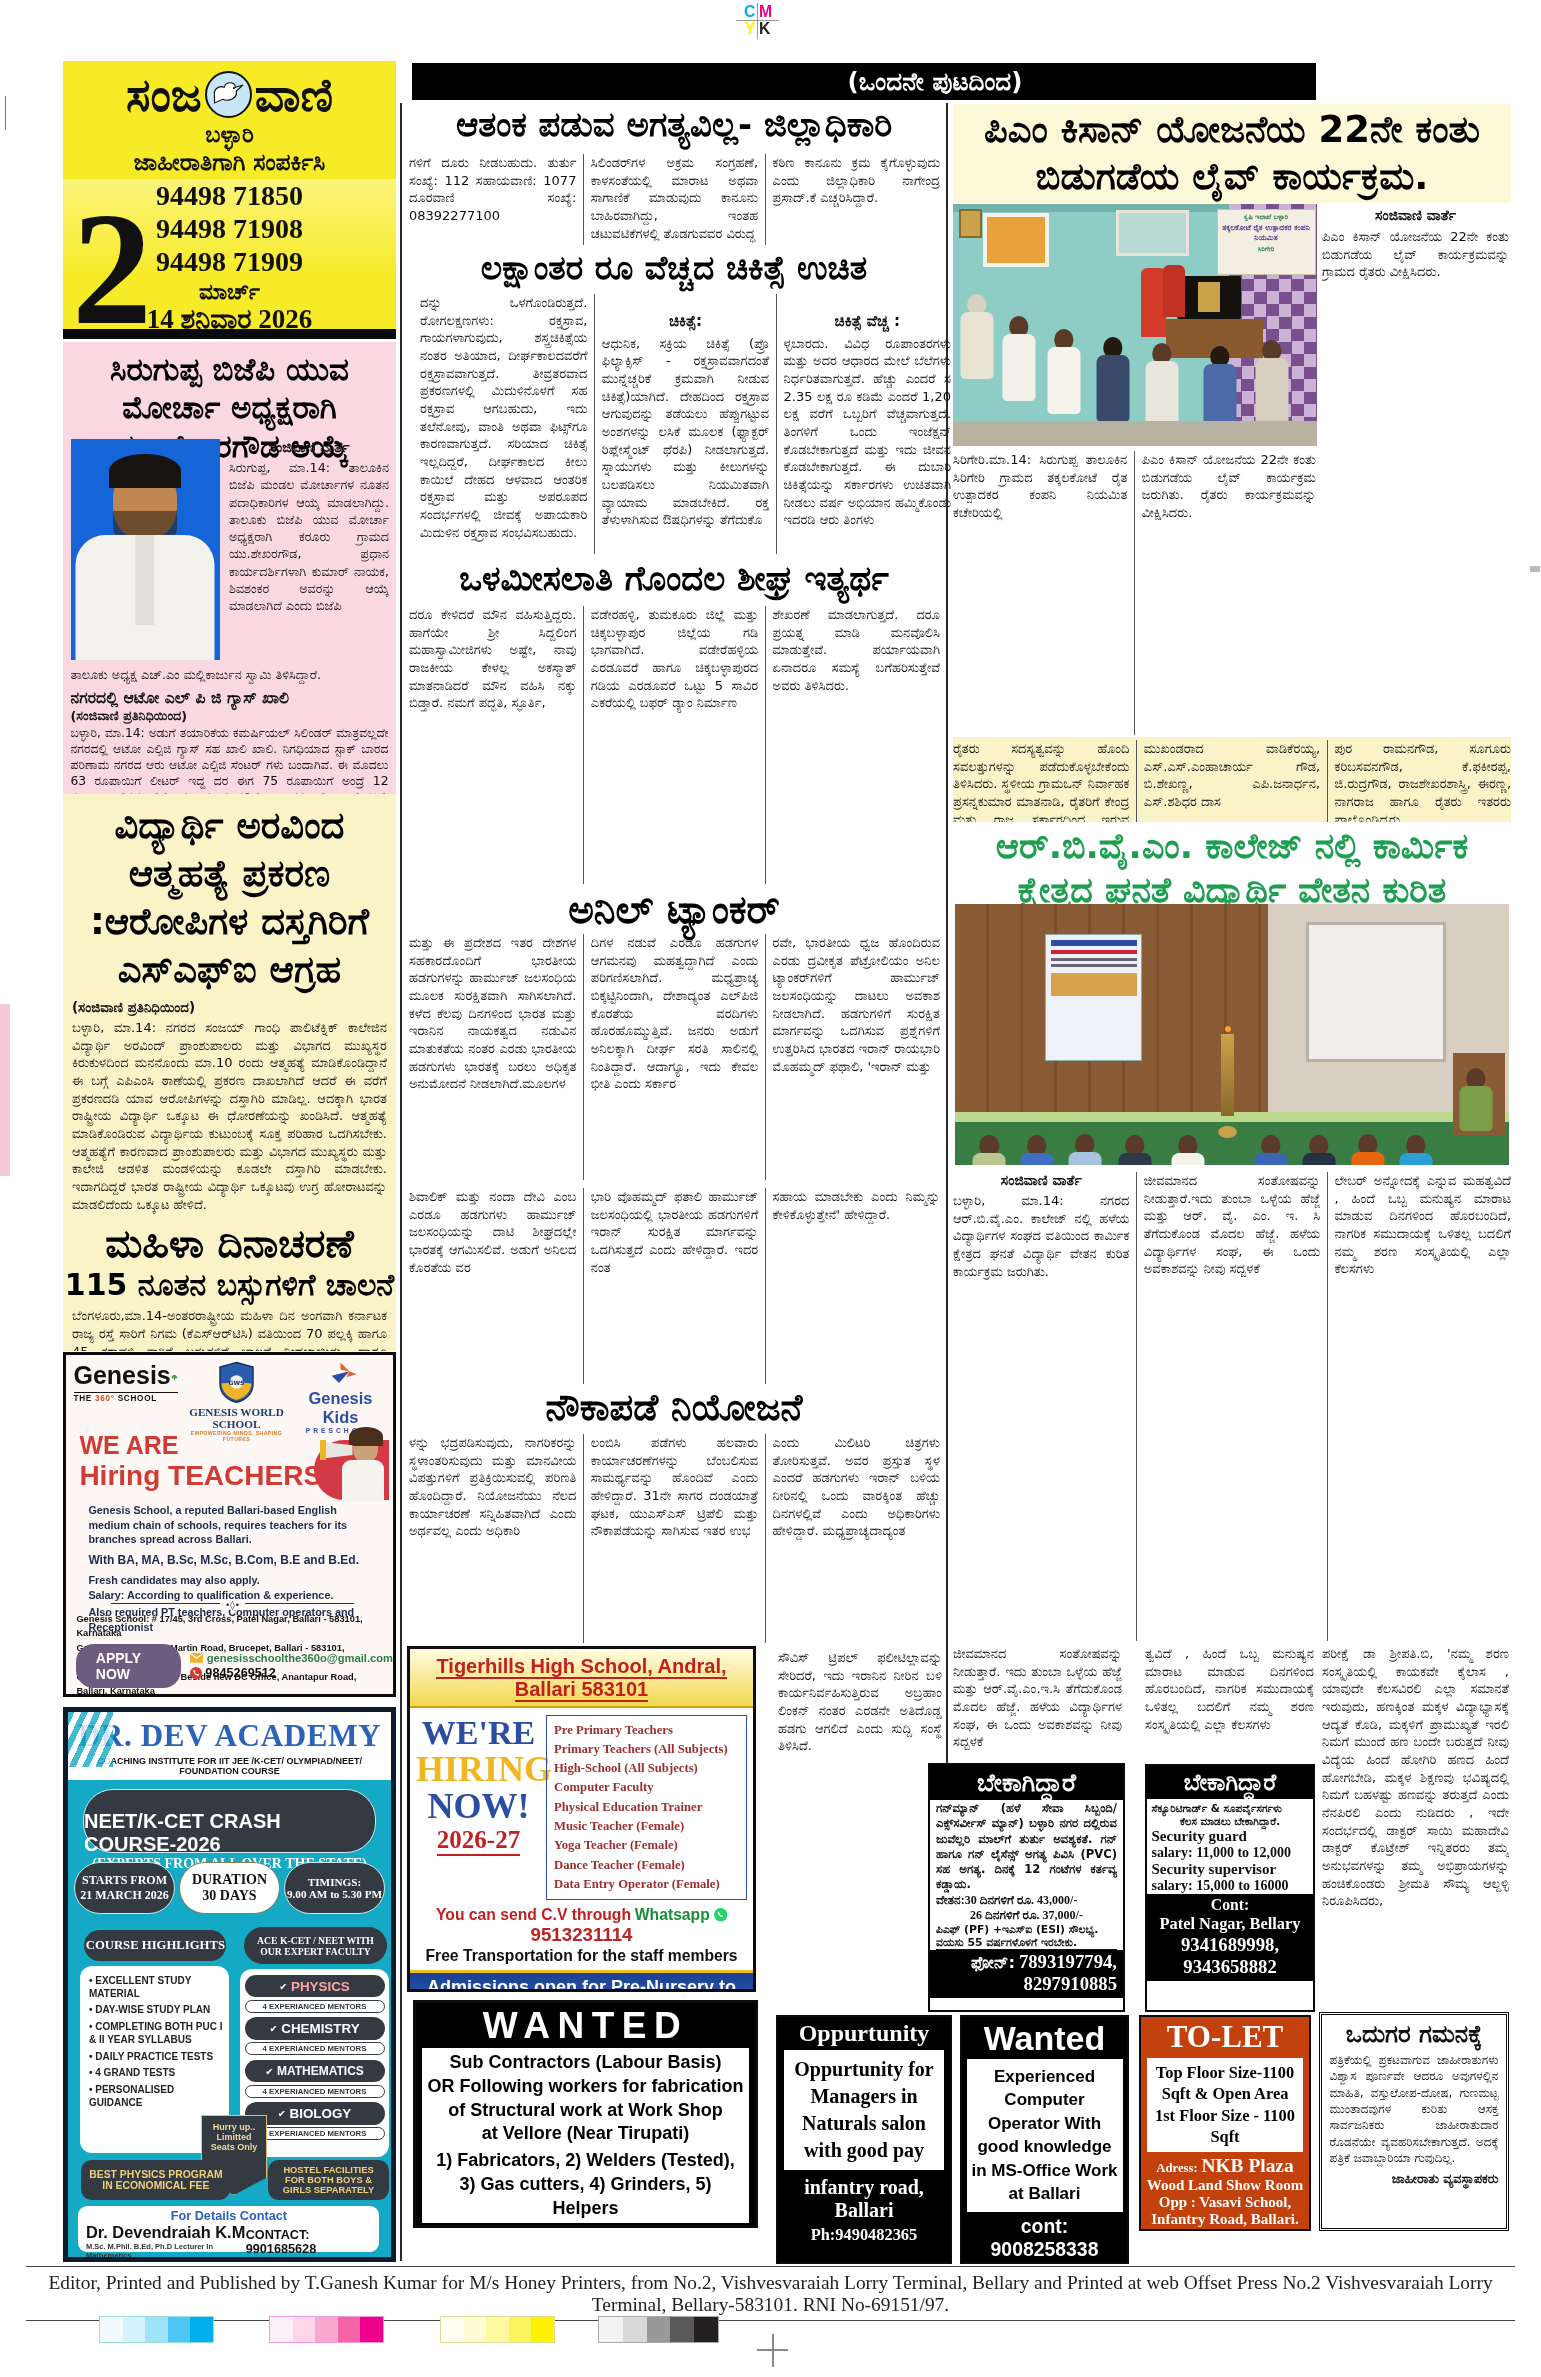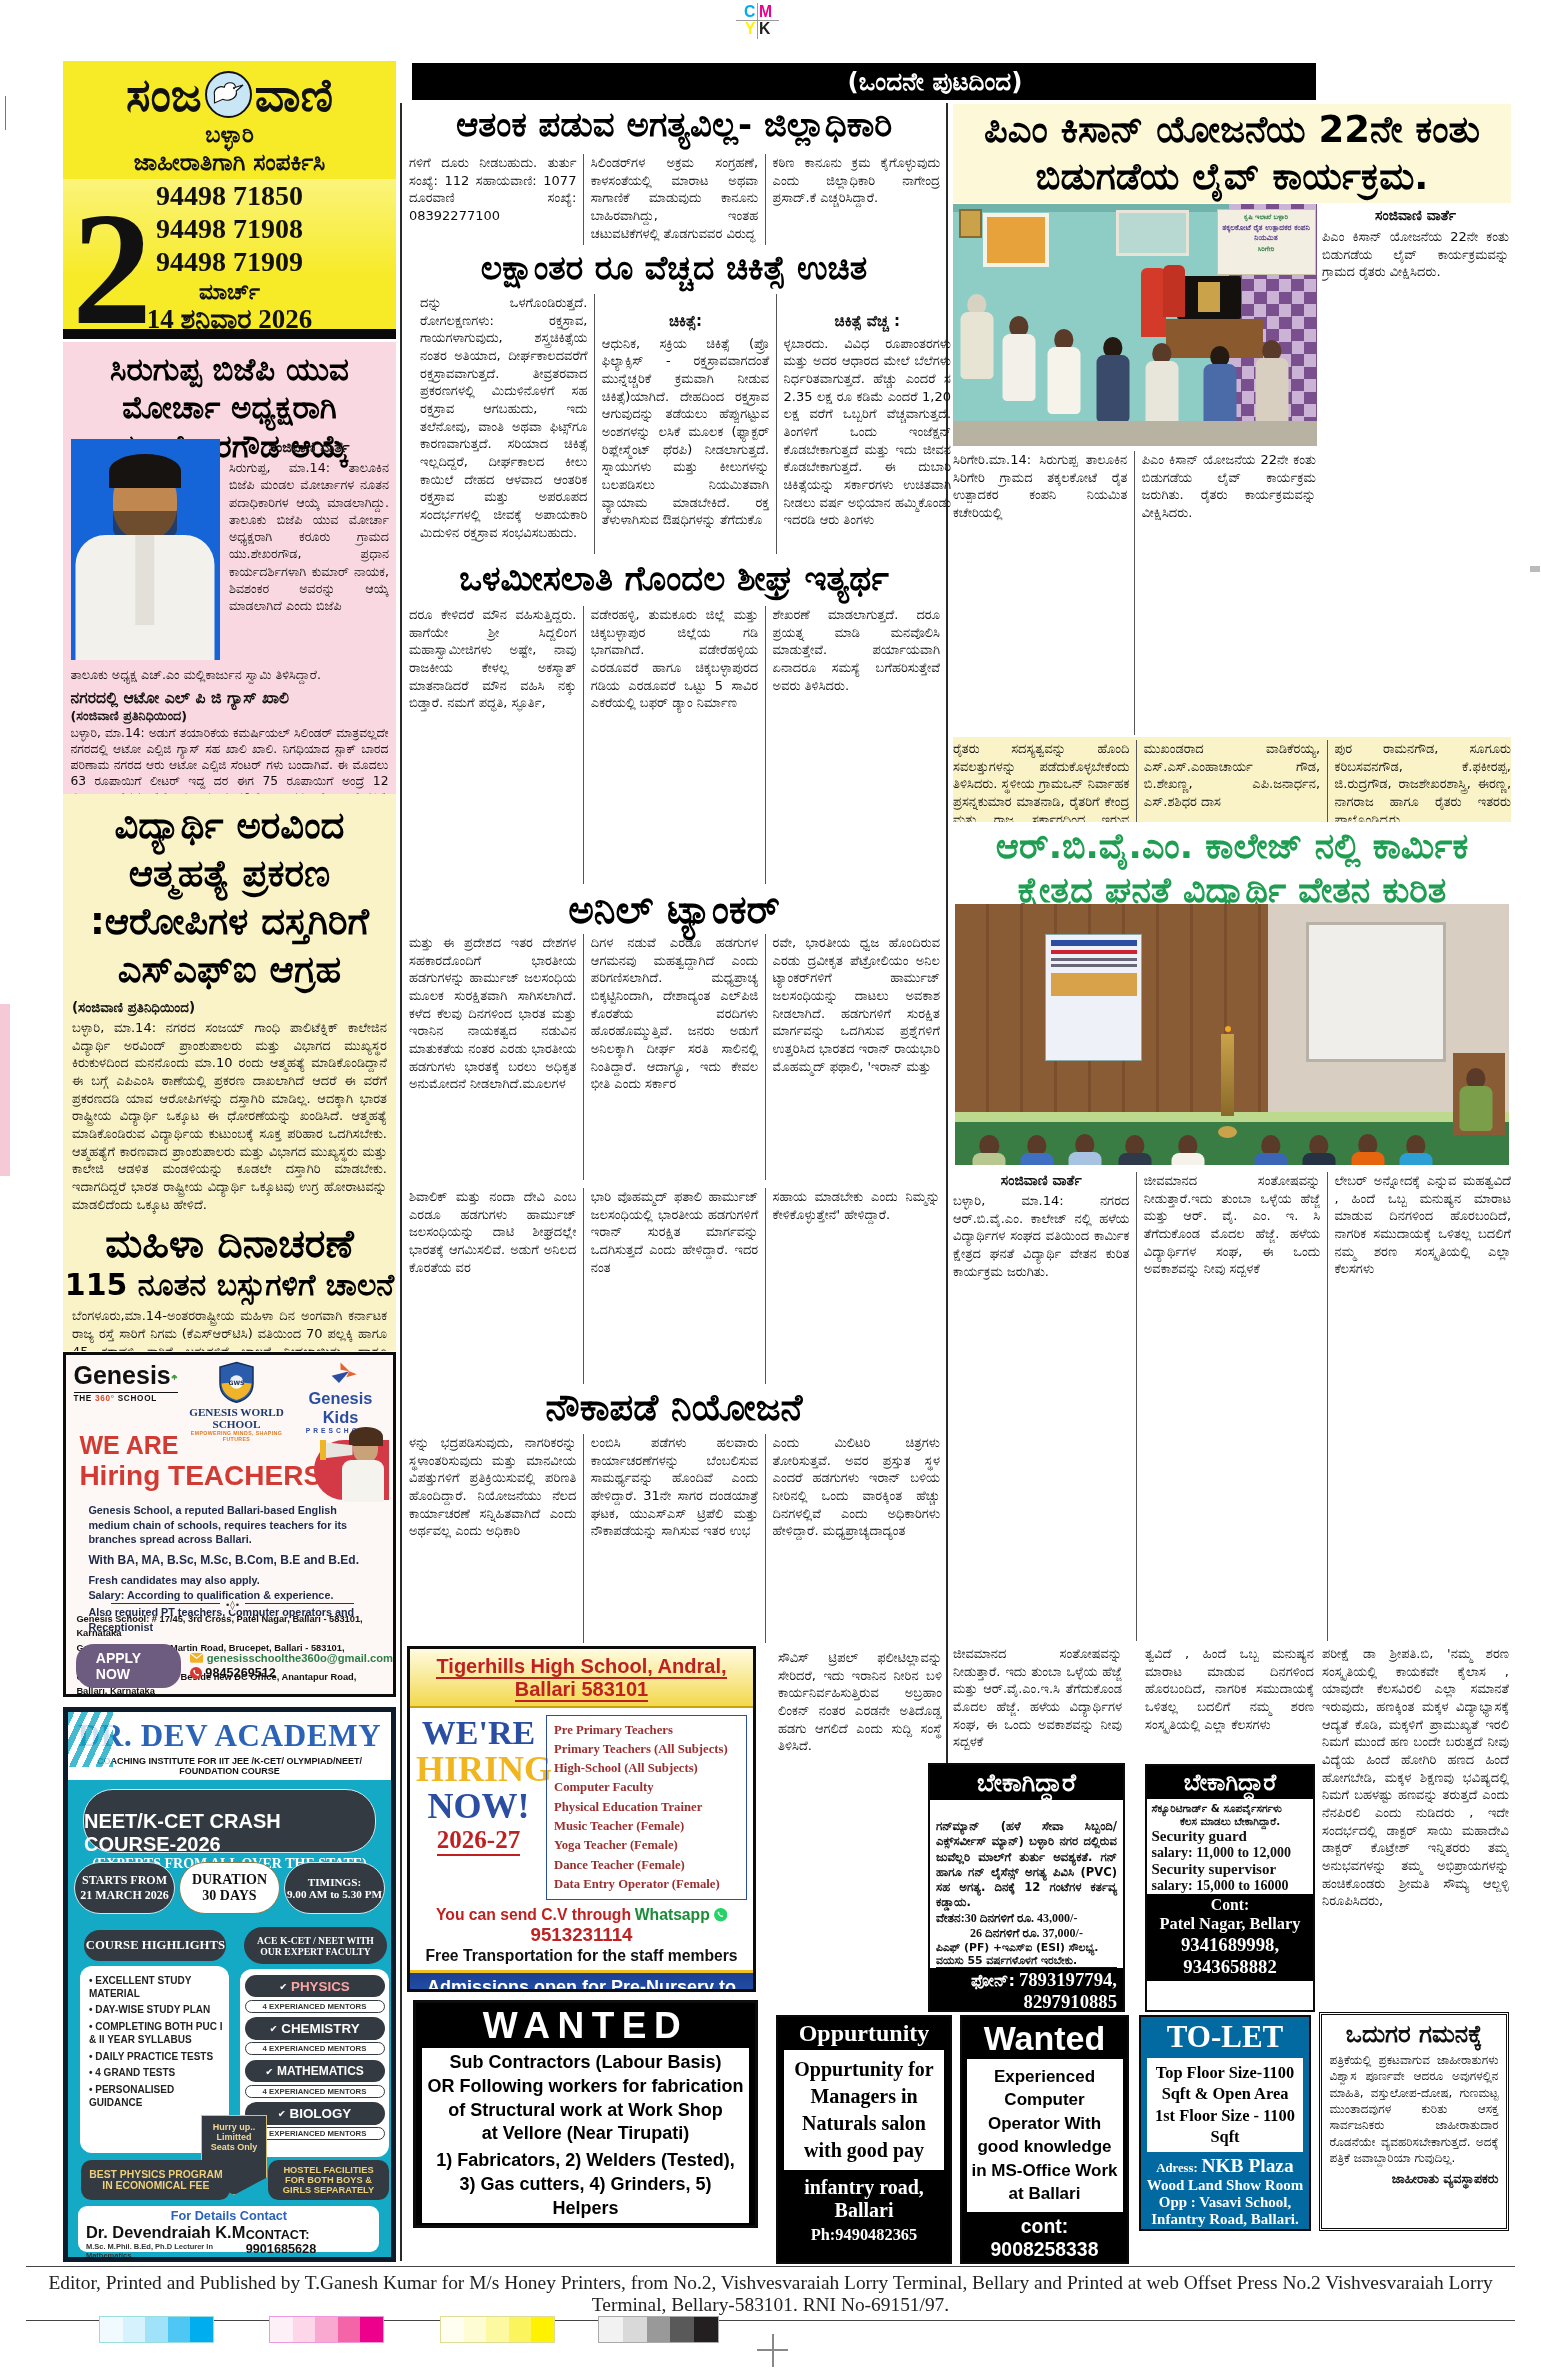--- a/index.html
+++ b/index.html
@@ -516,21 +516,21 @@
   <div class="bt k">ಜೀವಮಾನದ ಸಂತೋಷವನ್ನು ನೀಡುತ್ತಾರೆ.ಇದು ತುಂಬಾ ಒಳ್ಳೆಯ ಹೆಜ್ಜೆ ಮತ್ತು ಆರ್. ವೈ. ಎಂ. ಇ. ಸಿ ತೆಗೆದುಕೊಂಡ ಮೊದಲ ಹೆಜ್ಜೆ. ಹಳೆಯ ವಿದ್ಯಾರ್ಥಿಗಳ ಸಂಘ, ಈ ಒಂದು ಅವಕಾಶವನ್ನು ನೀವು ಸದ್ಬಳಕೆ</div>
   <div class="bt k">ಲೇಬರ್ ಅನ್ನೋದಕ್ಕೆ ಎನ್ನುವ ಮಹತ್ವವಿದೆ , ಹಿಂದೆ ಒಬ್ಬ ಮನುಷ್ಯನ ಮಾರಾಟ ಮಾಡುವ ದಿನಗಳಿಂದ ಹೊರಬಂದಿದೆ, ನಾಗರಿಕ ಸಮುದಾಯಕ್ಕೆ ಒಳಿತಲ್ಲ ಬದಲಿಗೆ ನಮ್ಮ ಶರಣ ಸಂಸ್ಕೃತಿಯಲ್ಲಿ ಎಲ್ಲಾ ಕೆಲಸಗಳು</div>
 </div>
 
 <div class="abs bt k clip" style="left:953px;top:1645px;width:169px;height:113px;">ಜೀವಮಾನದ ಸಂತೋಷವನ್ನು ನೀಡುತ್ತಾರೆ. ಇದು ತುಂಬಾ ಒಳ್ಳೆಯ ಹೆಜ್ಜೆ ಮತ್ತು ಆರ್.ವೈ.ಎಂ.ಇ.ಸಿ ತೆಗೆದುಕೊಂಡ ಮೊದಲ ಹೆಜ್ಜೆ. ಹಳೆಯ ವಿದ್ಯಾರ್ಥಿಗಳ ಸಂಘ, ಈ ಒಂದು ಅವಕಾಶವನ್ನು ನೀವು ಸದ್ಬಳಕೆ</div>
 <div class="abs bt k clip" style="left:1145px;top:1645px;width:169px;height:116px;">ತ್ವವಿದೆ , ಹಿಂದೆ ಒಬ್ಬ ಮನುಷ್ಯನ ಮಾರಾಟ ಮಾಡುವ ದಿನಗಳಿಂದ ಹೊರಬಂದಿದೆ, ನಾಗರಿಕ ಸಮುದಾಯಕ್ಕೆ ಒಳಿತಲ್ಲ ಬದಲಿಗೆ ನಮ್ಮ ಶರಣ ಸಂಸ್ಕೃತಿಯಲ್ಲಿ ಎಲ್ಲಾ ಕೆಲಸಗಳು</div>
 <div class="abs bt k clip" style="left:1322px;top:1645px;width:187px;height:361px;">ಪರೀಕ್ಷೆ ಡಾ ಶ್ರೀಪತಿ.ಬಿ, 'ನಮ್ಮ ಶರಣ ಸಂಸ್ಕೃತಿಯಲ್ಲಿ ಕಾಯಕವೇ ಕೈಲಾಸ , ಯಾವುದೇ ಕೆಲಸವಿರಲಿ ಎಲ್ಲಾ ಸಮಾನತೆ ಇರುವುದು, ಹಣಕ್ಕಿಂತ ಮಕ್ಕಳ ವಿದ್ಯಾಭ್ಯಾಸಕ್ಕೆ ಆದ್ಯತೆ ಕೊಡಿ, ಮಕ್ಕಳಿಗೆ ಪ್ರಾಮುಖ್ಯತೆ ಇರಲಿ ನಿಮಗೆ ಮುಂದೆ ಹಣ ಬಂದೇ ಬರುತ್ತದೆ ನೀವು ವಿದ್ಯೆಯ ಹಿಂದೆ ಹೋಗಿರಿ ಹಣದ ಹಿಂದೆ ಹೋಗಬೇಡಿ, ಮಕ್ಕಳ ಶಿಕ್ಷಣವು ಭವಿಷ್ಯದಲ್ಲಿ ನಿಮಗೆ ಬಹಳಷ್ಟು ಹಣವನ್ನು ತರುತ್ತದೆ ಎಂದು ನೆನಪಿರಲಿ ಎಂದು ನುಡಿದರು , ಇದೇ ಸಂದರ್ಭದಲ್ಲಿ ಡಾಕ್ಟರ್ ಸಾಯಿ ಮಹಾದೇವಿ ಡಾಕ್ಟರ್ ಕೊಟ್ರೇಶ್ ಇನ್ನಿತರರು ತಮ್ಮ ಅನುಭವಗಳನ್ನು ತಮ್ಮ ಅಭಿಪ್ರಾಯಗಳನ್ನು ಹಂಚಿಕೊಂಡರು ಶ್ರೀಮತಿ ಸೌಮ್ಯ ಆಲ್ದಳ್ಳಿ ನಿರೂಪಿಸಿದರು,</div>
 
 <div class="abs adborder clip" style="left:928px;top:1763px;width:197px;height:249px;">
   <div class="blackband ctr" style="padding:3px 0;"><span class="xb k" style="font-size:24.6px;">ಬೇಕಾಗಿದ್ದಾರೆ</span></div>
-  <div style="padding:19px 6px 0;">
+  <div style="padding:1px 6px 0;">
     <div class="bt k b" style="font-size:11.6px;line-height:1.32;">ಗನ್‌ಮ್ಯಾನ್ (ಹಳೆ ಸೇವಾ ಸಿಬ್ಬಂದಿ/ ಎಕ್ಸ್‌ಸರ್ವೀಸ್ ಮ್ಯಾನ್) ಬಳ್ಳಾರಿ ನಗರ ದಲ್ಲಿರುವ ಜುವೆಲ್ಲರಿ ಮಾಲ್‌ಗೆ ತುರ್ತು ಅವಶ್ಯಕತೆ. ಗನ್ ಹಾಗೂ ಗನ್ ಲೈಸೆನ್ಸ್ ಅಗತ್ಯ ಪಿವಿಸಿ (PVC) ಸಹ ಅಗತ್ಯ. ದಿನಕ್ಕೆ 12 ಗಂಟೆಗಳ ಕರ್ತವ್ಯ ಕಡ್ಡಾಯ.</div>
     <div class="b ser" style="font-size:12px;">ವೇತನ:30 ದಿನಗಳಿಗೆ ರೂ. 43,000/-</div>
     <div class="b ser ctr" style="font-size:12px;">26 ದಿನಗಳಿಗೆ ರೂ. 37,000/-</div>
     <div class="b k" style="font-size:10.8px;">ಪಿಎಫ್ (PF) +ಇಎಸ್ಐ (ESI) ಸೌಲಭ್ಯ.</div>
     <div class="b k" style="font-size:10.8px;border-bottom:1.5px solid #111;">ವಯಸು 55 ವರ್ಷಗಳೊಳಗೆ ಇರಬೇಕು.</div>
   </div>
   <div class="blackband" style="padding:1.5px 6px 3px;text-align:right;">
     <span class="b k" style="font-size:16.4px;">ಫೋನ್:</span>
     <span class="b ser" style="font-size:18.7px;">7893197794,</span>
     <div class="b ser" style="font-size:18.7px;">8297910885</div>
@@ -562,21 +562,21 @@
   <div class="ctr" style="font:bold 16.4px 'Liberation Serif',serif;color:#fff;margin-top:3px;">Ph:9490482365</div>
 </div>
 
 <div class="abs adborder clip" style="left:960px;top:2015px;width:169px;height:249px;background:#000;">
   <div class="ctr" style="font:900 34px 'Liberation Sans',sans-serif;color:#fff;padding:1.5px 0;">Wanted</div>
   <div class="ctr" style="background:#fff;margin:0 4.5px;padding:6px 3px;font:bold 17px 'Liberation Sans',sans-serif;line-height:1.38;color:#000;">Experienced Computer Operator With  good knowledge in MS-Office Work  at Ballari</div>
   <div class="ctr" style="font:bold 19.4px 'Liberation Sans',sans-serif;color:#fff;margin-top:3px;">cont:</div>
   <div class="ctr" style="font:bold 19.4px 'Liberation Sans',sans-serif;color:#fff;">9008258338</div>
 </div>
 
-<div class="abs adborder clip" style="left:1139px;top:2015px;width:172px;height:216px;background:#0369a1;">
+<div class="abs adborder clip" style="left:1139px;top:2015px;width:172px;height:216px;background:#c2410c;">
   <div class="ctr" style="font:bold 31px 'Liberation Serif',serif;color:#fff;padding-top:1.5px;">TO-LET</div>
   <div class="ctr" style="background:#fff;margin:3px 6px;padding:4.5px 3px;font:bold 16.4px 'Liberation Serif',serif;line-height:1.3;color:#000;">Top Floor Size-1100 Sqft &amp; Open Area 1st Floor Size - 1100 Sqft</div>
   <div class="ctr" style="color:#fff;">
     <span style="font:bold 12.7px 'Liberation Serif',serif;">Adress:</span>
     <span style="font:bold 19.4px 'Liberation Serif',serif;">NKB Plaza</span>
     <div style="font:bold 15px 'Liberation Serif',serif;">Wood Land Show Room</div>
     <div style="font:bold 15px 'Liberation Serif',serif;">Opp : Vasavi School,</div>
     <div style="font:bold 15px 'Liberation Serif',serif;">Infantry Road, Ballari.</div>
     <div style="font:bold 15px 'Liberation Serif',serif;">Contact : 9342777787</div>
   </div>

